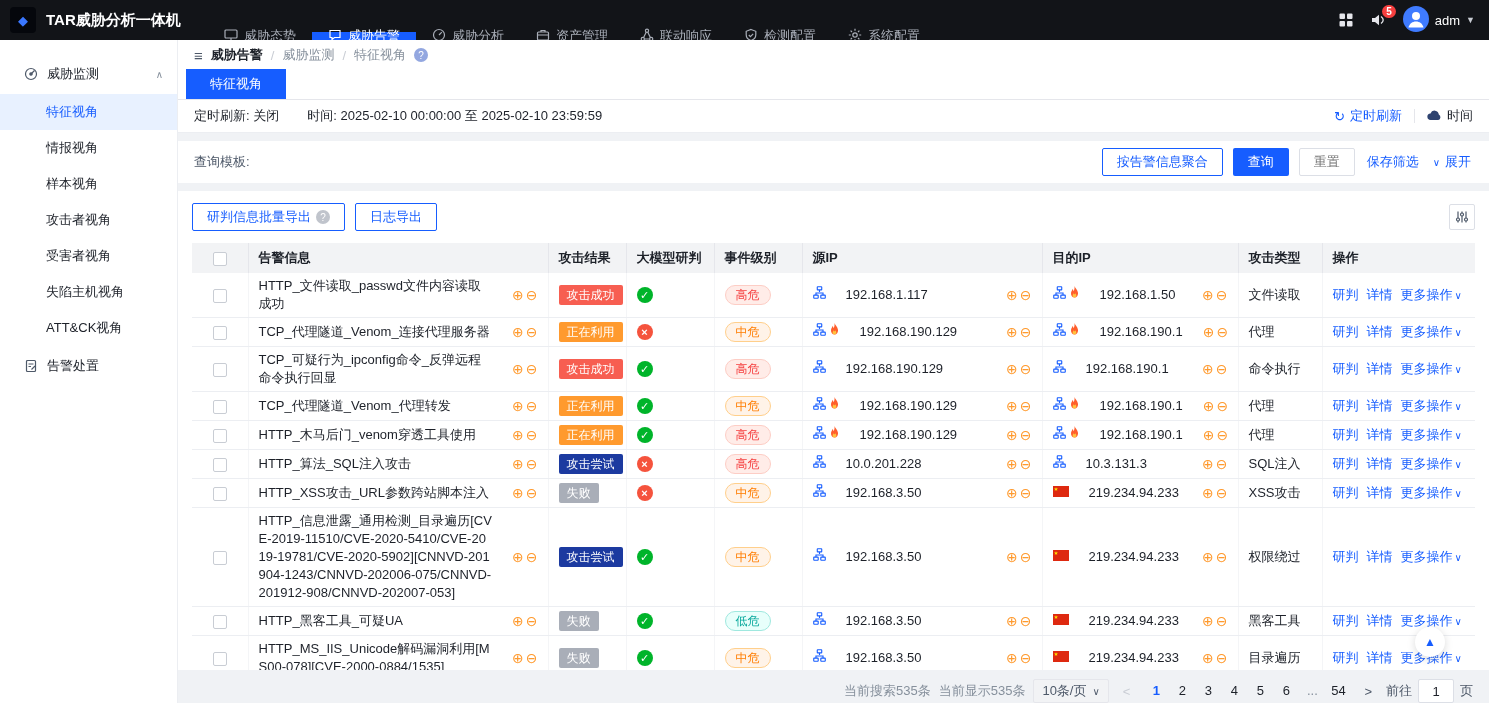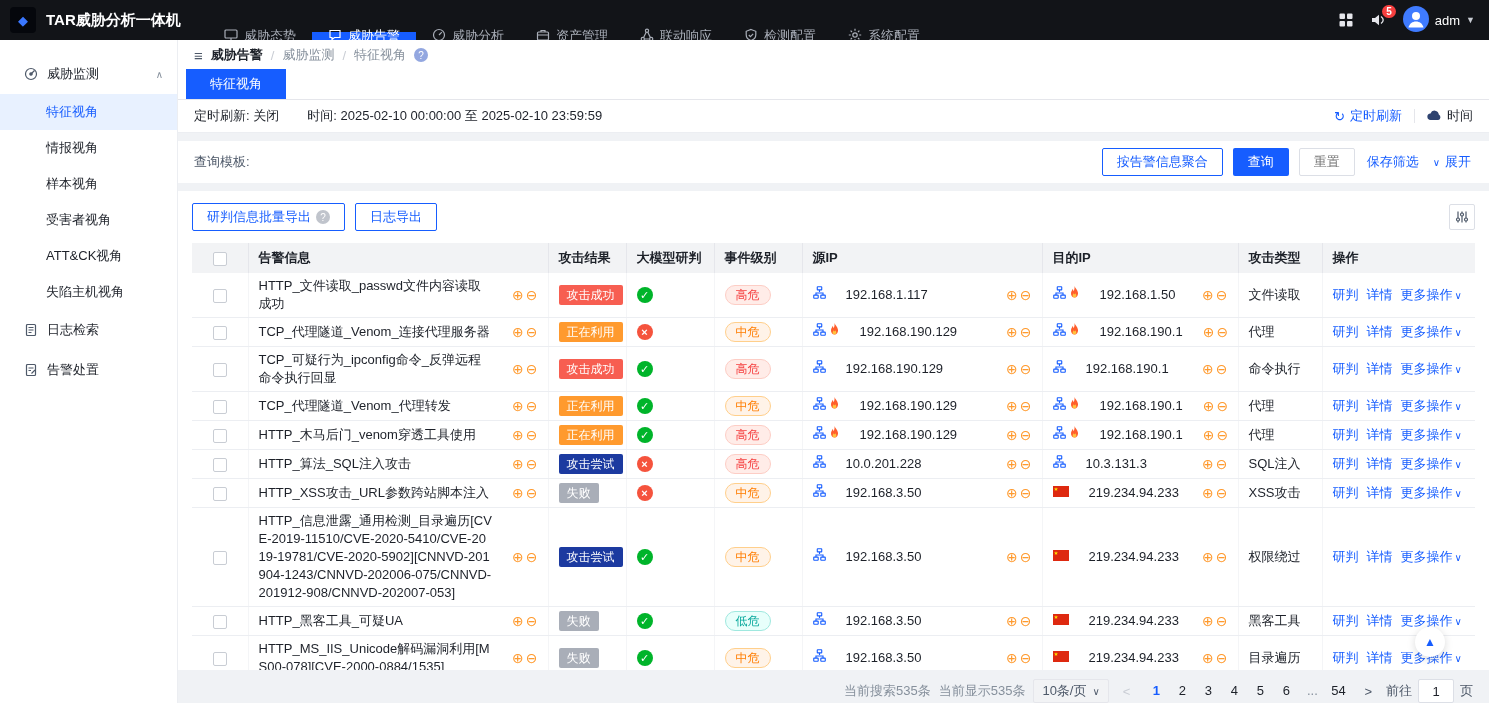--- a/index.html
+++ b/index.html
@@ -202,32 +202,24 @@
             <circle cx="7" cy="7" r="1.2" fill="currentColor"></circle>
             <path d="M7 7l3.5-3.5"></path>
           </svg>
         </span>
       <span class="grp-label">威胁监测</span>
       <span class="grp-caret">∧</span>
     </div>
     <div class="side-sub active">特征视角</div>
     <div class="side-sub">情报视角</div>
     <div class="side-sub">样本视角</div>
+    <div class="side-sub">攻击者视角</div>
     <div class="side-sub">受害者视角</div>
+    <div class="side-sub">失陷主机视角</div>
     <div class="side-sub">ATT&amp;CK视角</div>
-    <div class="side-sub">失陷主机视角</div>
-    <div class="side-group">
-      <span class="ic">
-          <svg width="14" height="14" viewBox="0 0 14 14" fill="none" stroke="currentColor" stroke-width="1.2">
-            <rect x="2.5" y="1.5" width="9" height="11" rx="1"></rect>
-            <path d="M4.5 4.5h5M4.5 7h5M4.5 9.5h3"></path>
-          </svg>
-        </span>
-      <span class="grp-label">日志检索</span>
-    </div>
     <div class="side-group">
       <span class="ic">
           <svg width="14" height="14" viewBox="0 0 14 14" fill="none" stroke="currentColor" stroke-width="1.2">
             <rect x="2.5" y="1.5" width="9" height="11" rx="1"></rect>
             <path d="M4.5 5h5M4.5 7.5h2.5M7.5 10.5L11 7"></path>
           </svg>
         </span>
       <span class="grp-label">告警处置</span>
     </div>
   </aside>

